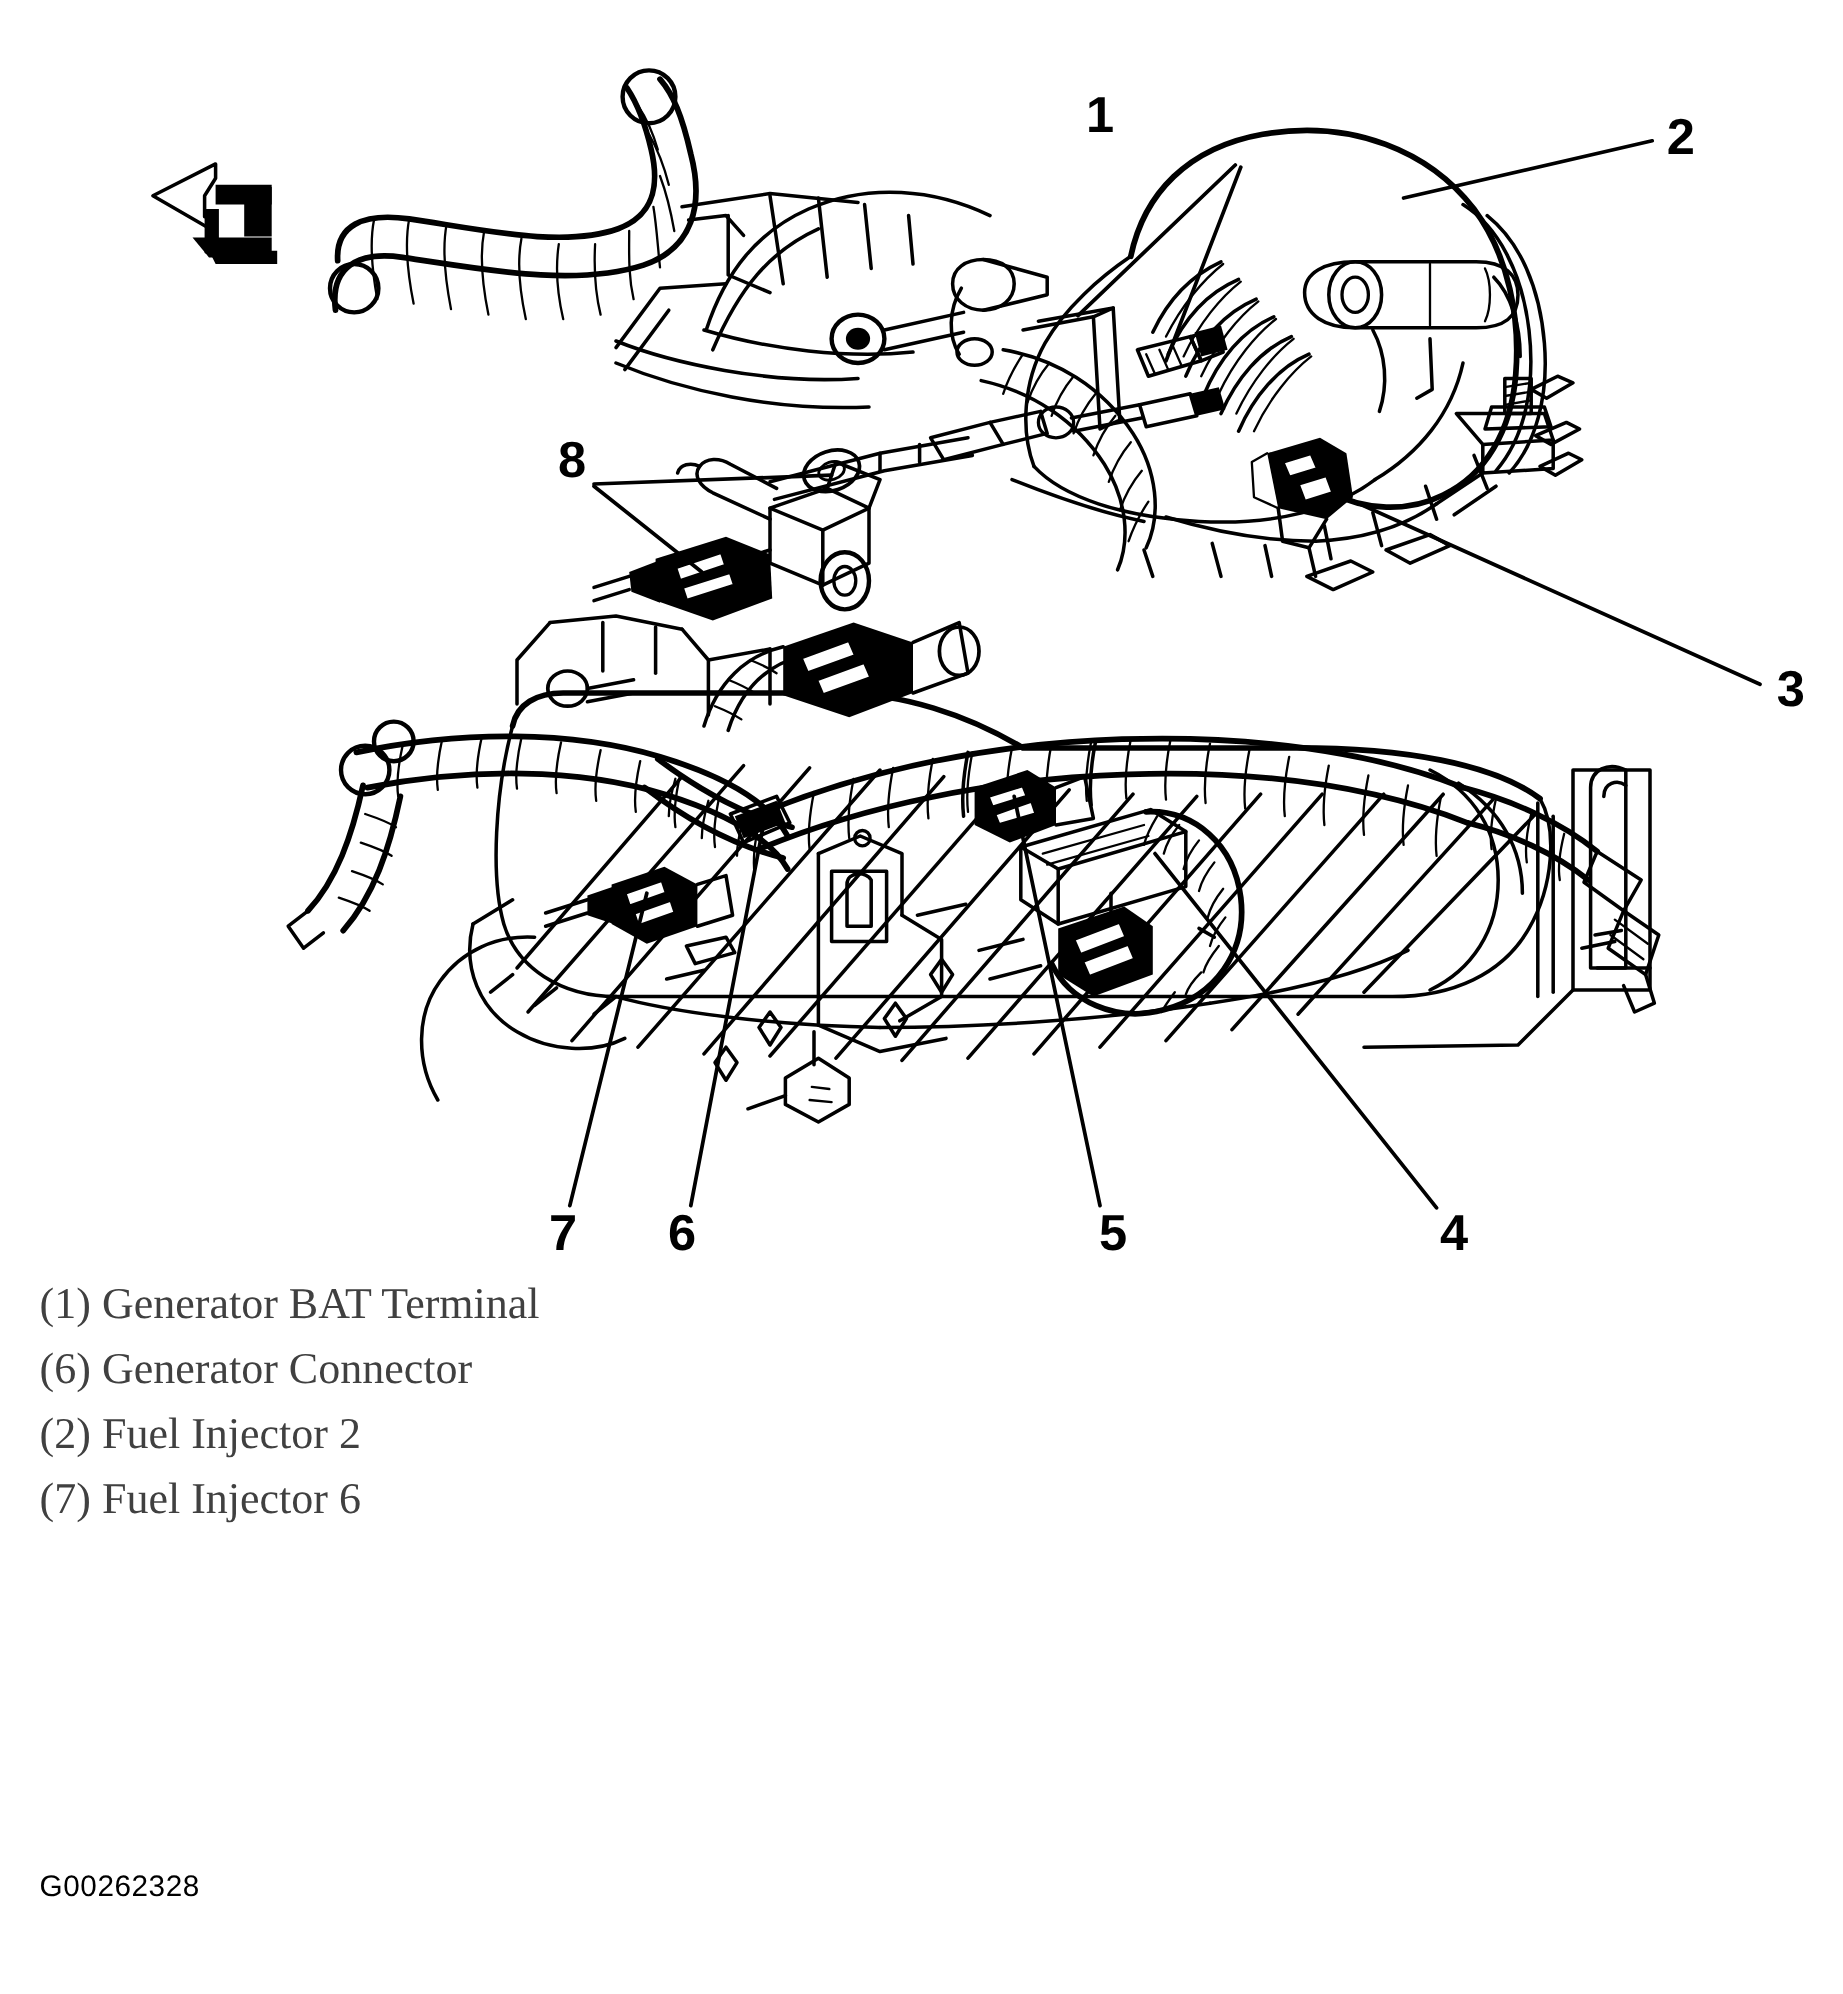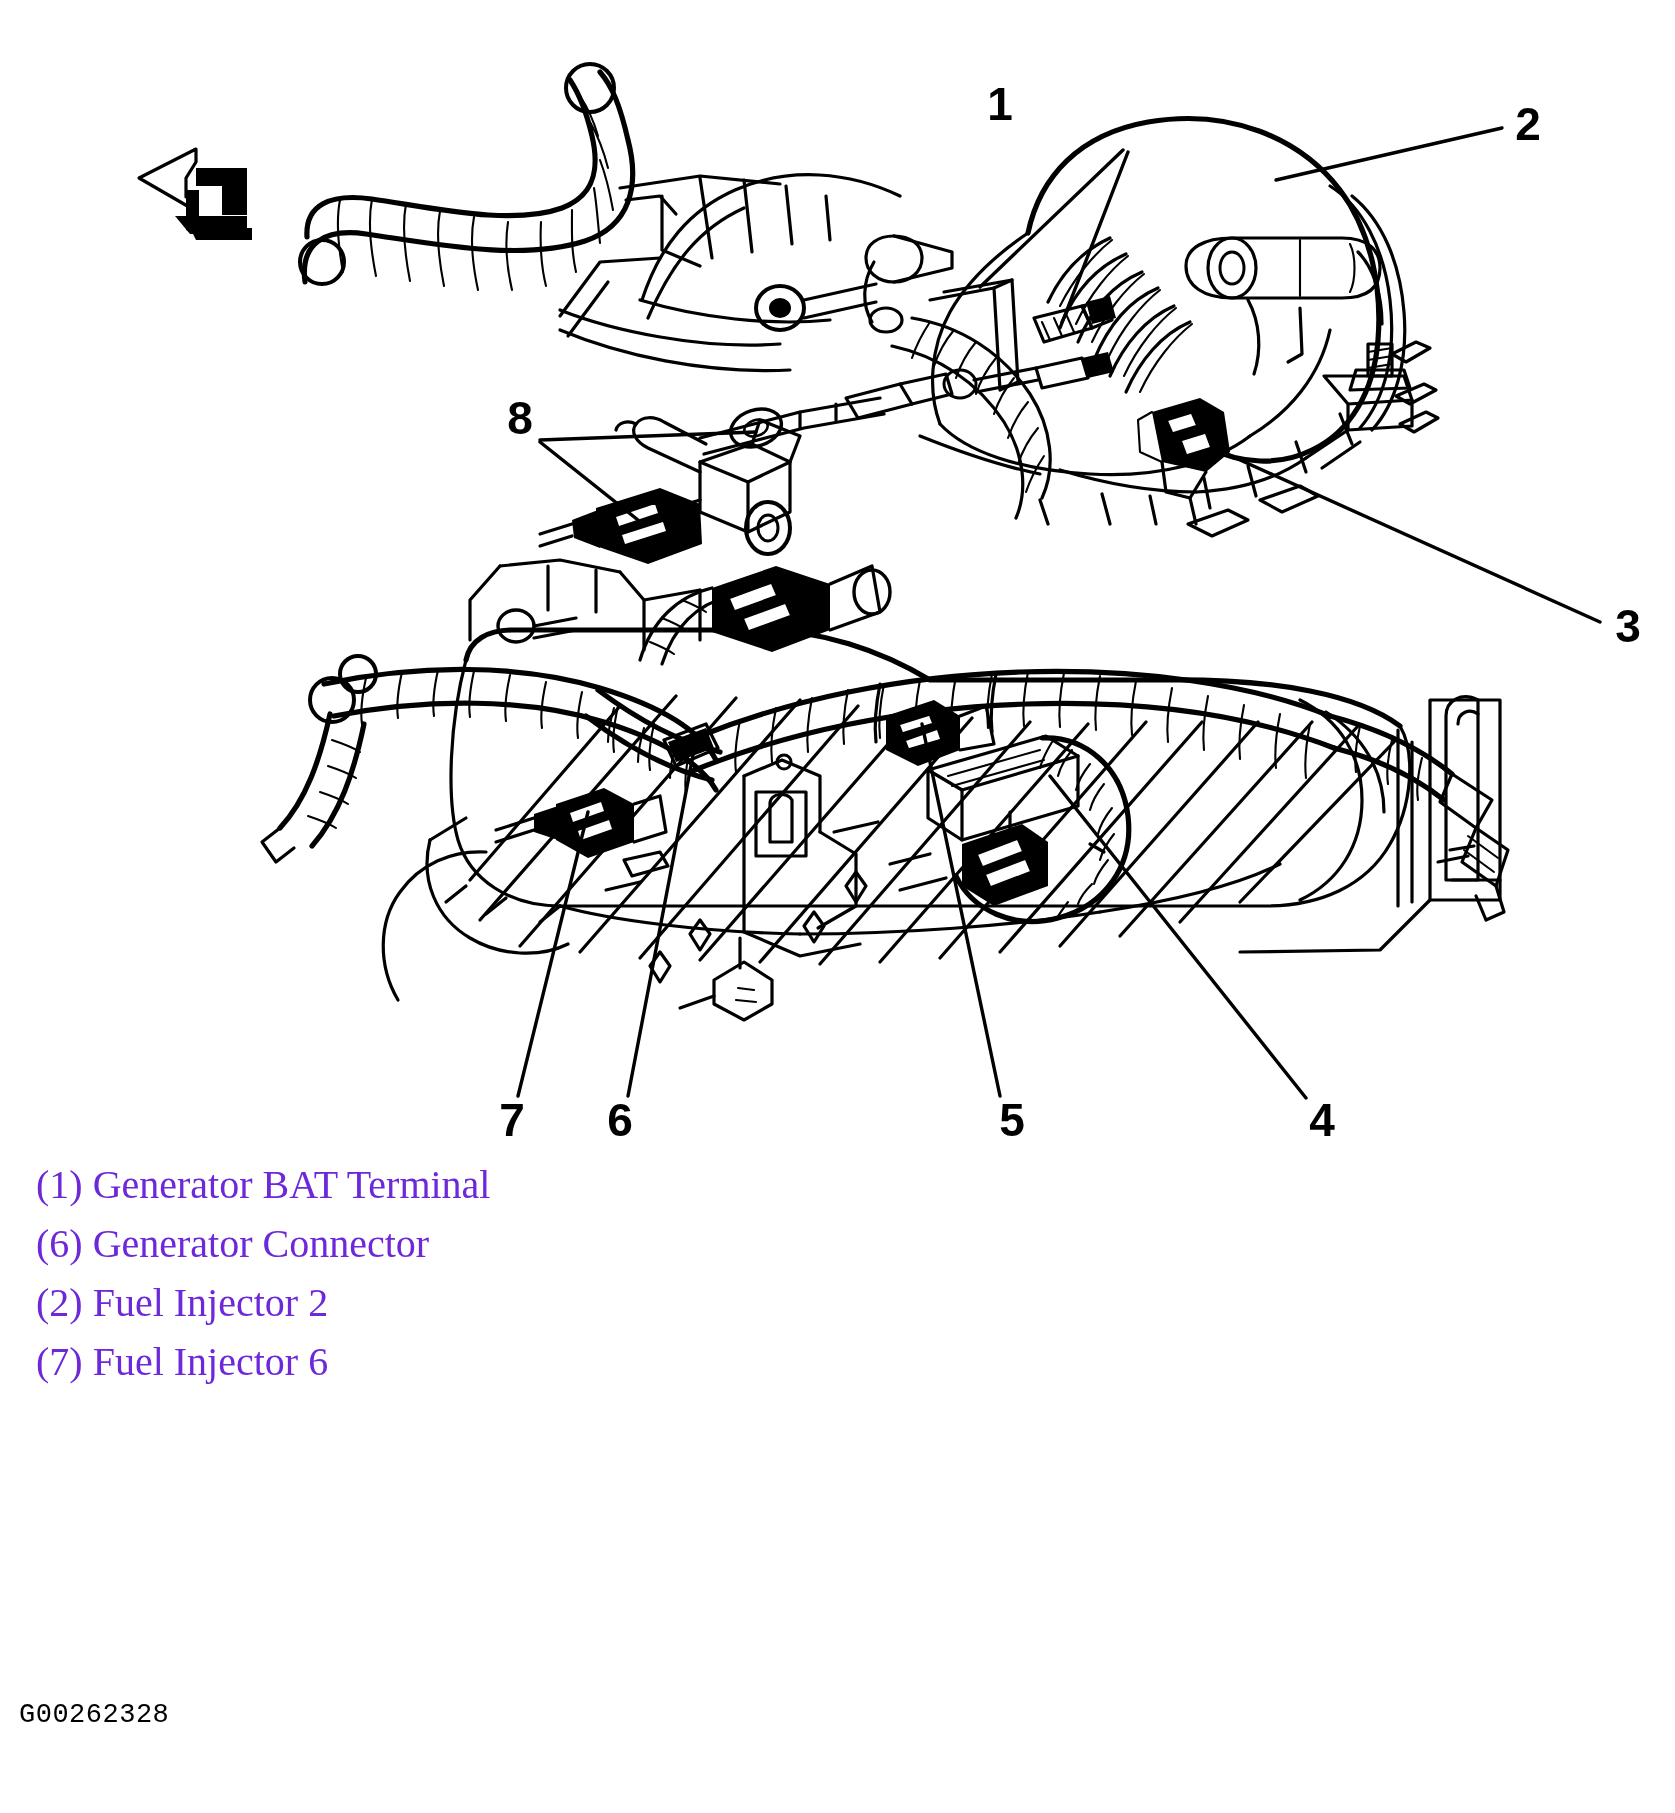--- a/index.html
+++ b/index.html
@@ -38,27 +38,27 @@
     position: absolute;
     left: 36px;
     top: 1155px;
     width: 1500px;
   }
   .legend-item {
     font-family: "Liberation Serif", "DejaVu Serif", serif;
     font-size: 40px;
     line-height: 59px;
     white-space: nowrap;
-    color: #6d28d9;
+    color: #404040;
   }
   .figure-id {
     position: absolute;
-    left: 19px;
+    left: 36px;
     top: 1700px;
-    font-family: Liberation Mono, monospace;
+    font-family: Liberation Sans, sans-serif;
     font-size: 27px;
     letter-spacing: 0.5px;
     color: #000000;
   }
   
   .ln { fill: none; stroke: #000; stroke-width: 3.2; stroke-linecap: round; stroke-linejoin: round; }
   .lnT { fill: none; stroke: #000; stroke-width: 2.1; stroke-linecap: round; stroke-linejoin: round; }
   .lnH { fill: none; stroke: #000; stroke-width: 5.2; stroke-linecap: round; stroke-linejoin: round; }
   .lead { fill: none; stroke: #000; stroke-width: 3.4; stroke-linecap: round; }
   .solid { fill: #000; stroke: none; }

